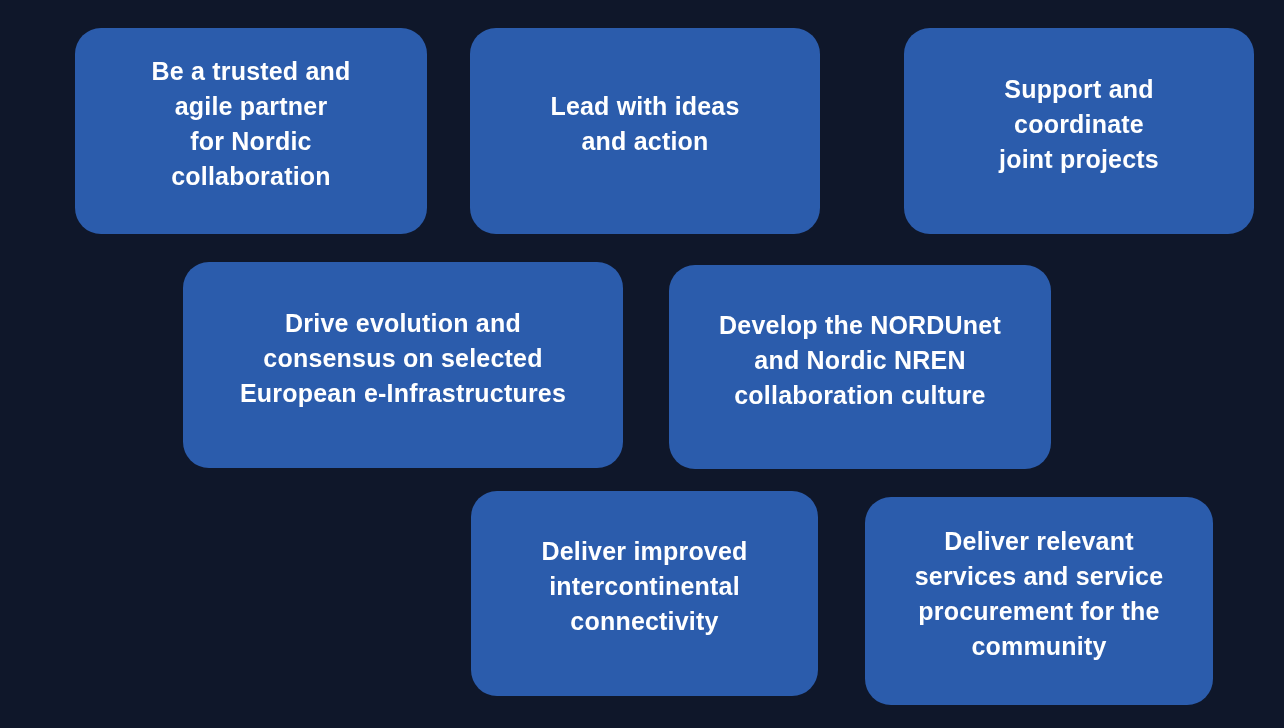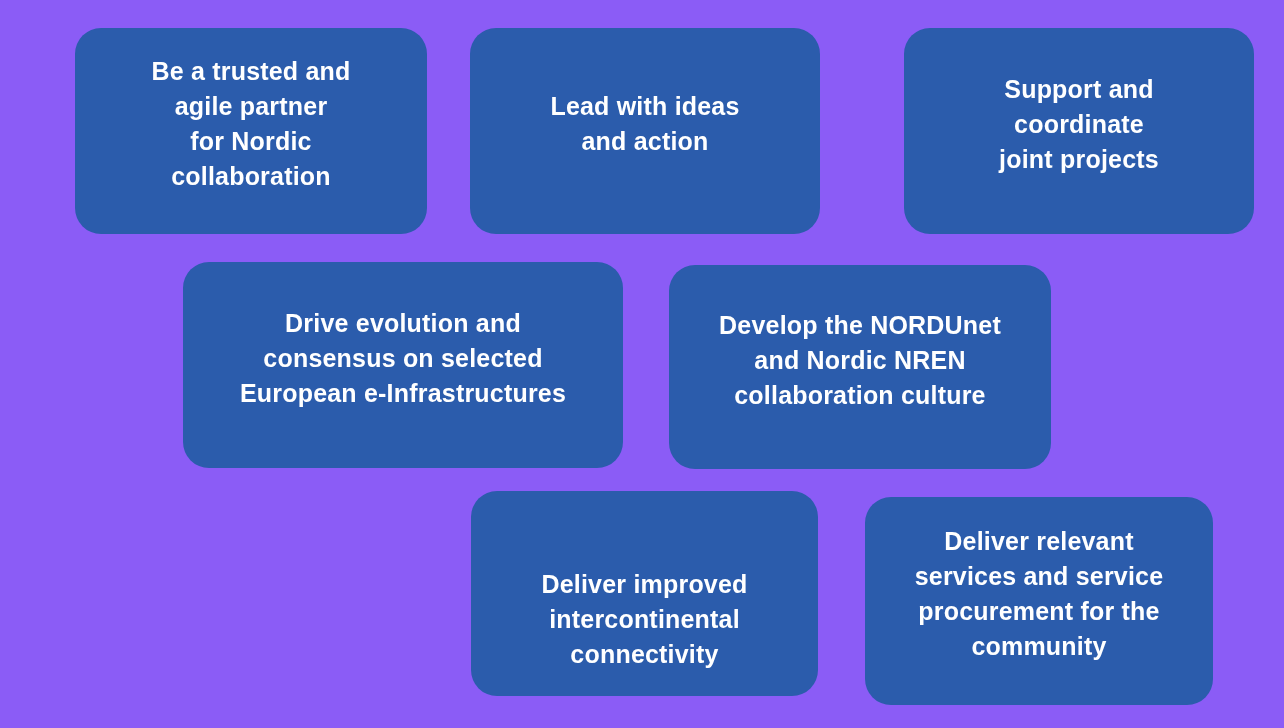--- a/index.html
+++ b/index.html
@@ -4,21 +4,21 @@
 <style>
   html, body {
     margin: 0;
     padding: 0;
     background: #ffffff;
   }
   .canvas {
     position: relative;
     width: 1284px;
     height: 728px;
-    background: #8b5cf6;
+    background: #0f172a;
     overflow: hidden;
     font-family: "Liberation Sans", "DejaVu Sans", sans-serif;
   }
   .goal-box {
     position: absolute;
     background: var(--box-color, #2B5CAC);
     border-radius: 26px;
     display: flex;
     align-items: center;
     justify-content: center;
@@ -34,21 +34,21 @@
     white-space: pre-line;
     letter-spacing: 0.2px;
   }
   
   .b1 { left: 75px;  top: 28px;  width: 352px; height: 206px; }
   .b2 { left: 470px; top: 28px;  width: 350px; height: 206px; }
   .b3 { left: 864px; top: 28px;  width: 350px; height: 206px; margin-left: 40px; }
   .b4 { left: 183px; top: 262px; width: 440px; height: 206px; }
   .b5 { left: 669px; top: 265px; width: 382px; height: 204px; }
   .b6 { left: 78px;  top: 491px; width: 346px; height: 205px; }
-  .b7 { left: 471px; top: 491px; width: 347px; height: 205px; align-items: flex-end; }
+  .b7 { left: 471px; top: 491px; width: 347px; height: 205px; }
   .b8 { left: 865px; top: 497px; width: 348px; height: 208px; }
 </style>
 </head>
 <body style="background: rgb(255, 255, 255);">
 
 <div class="canvas">
 
   <div class="goal-box b1">
     <span class="goal-text">Be a trusted and
 agile partner

